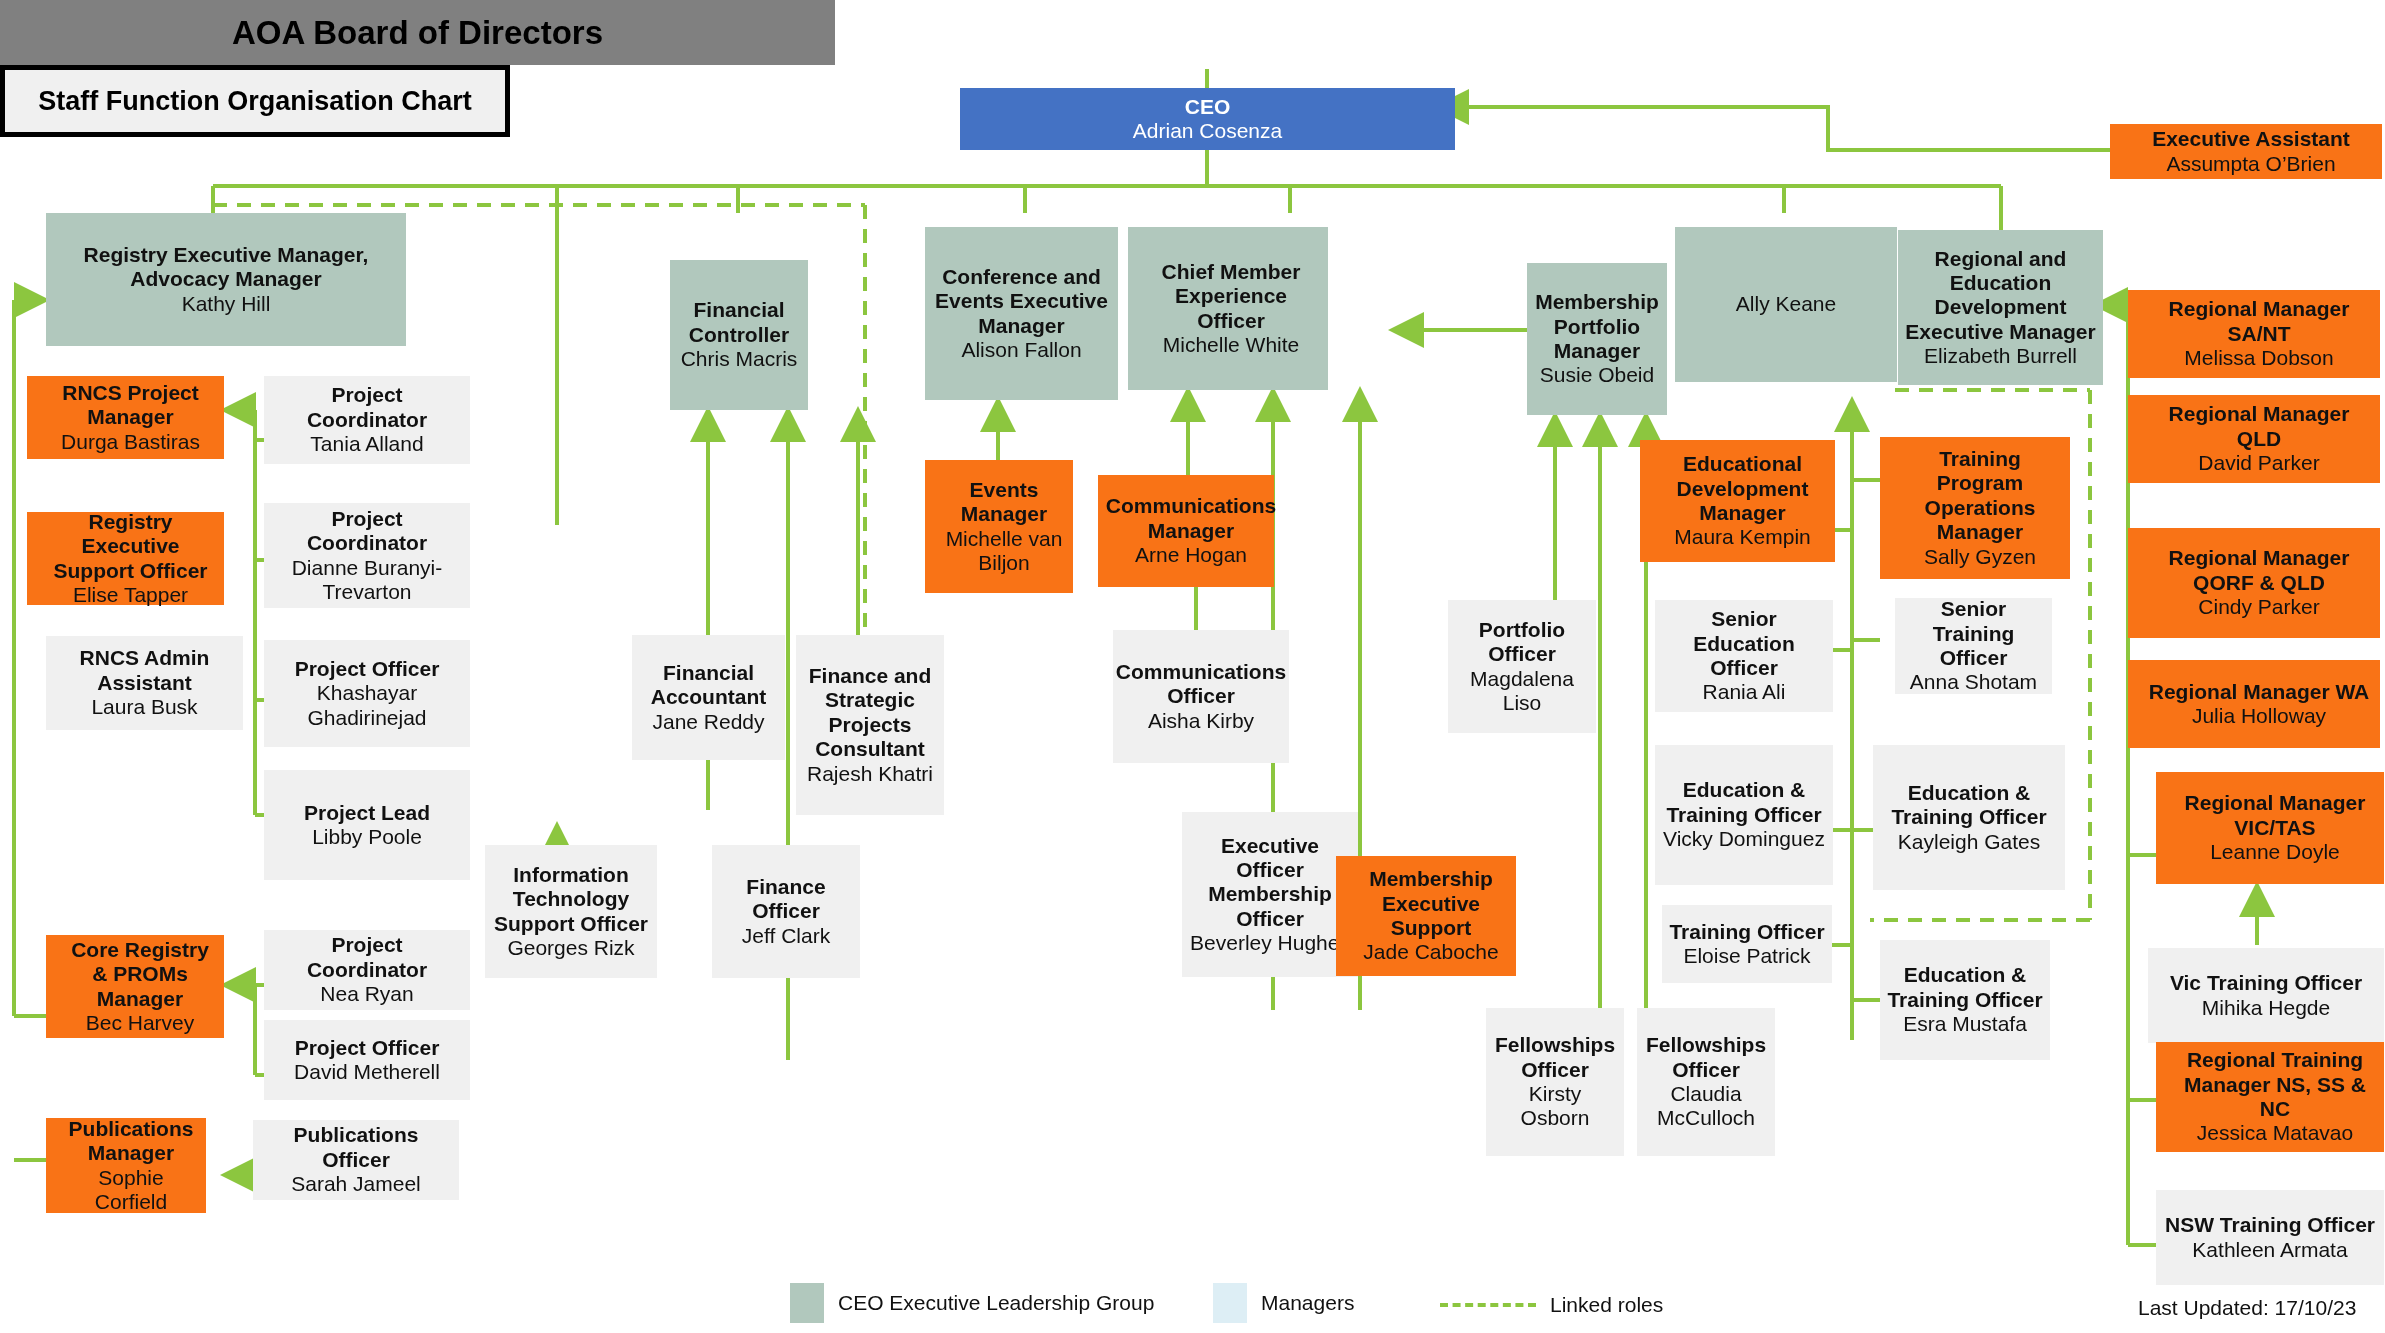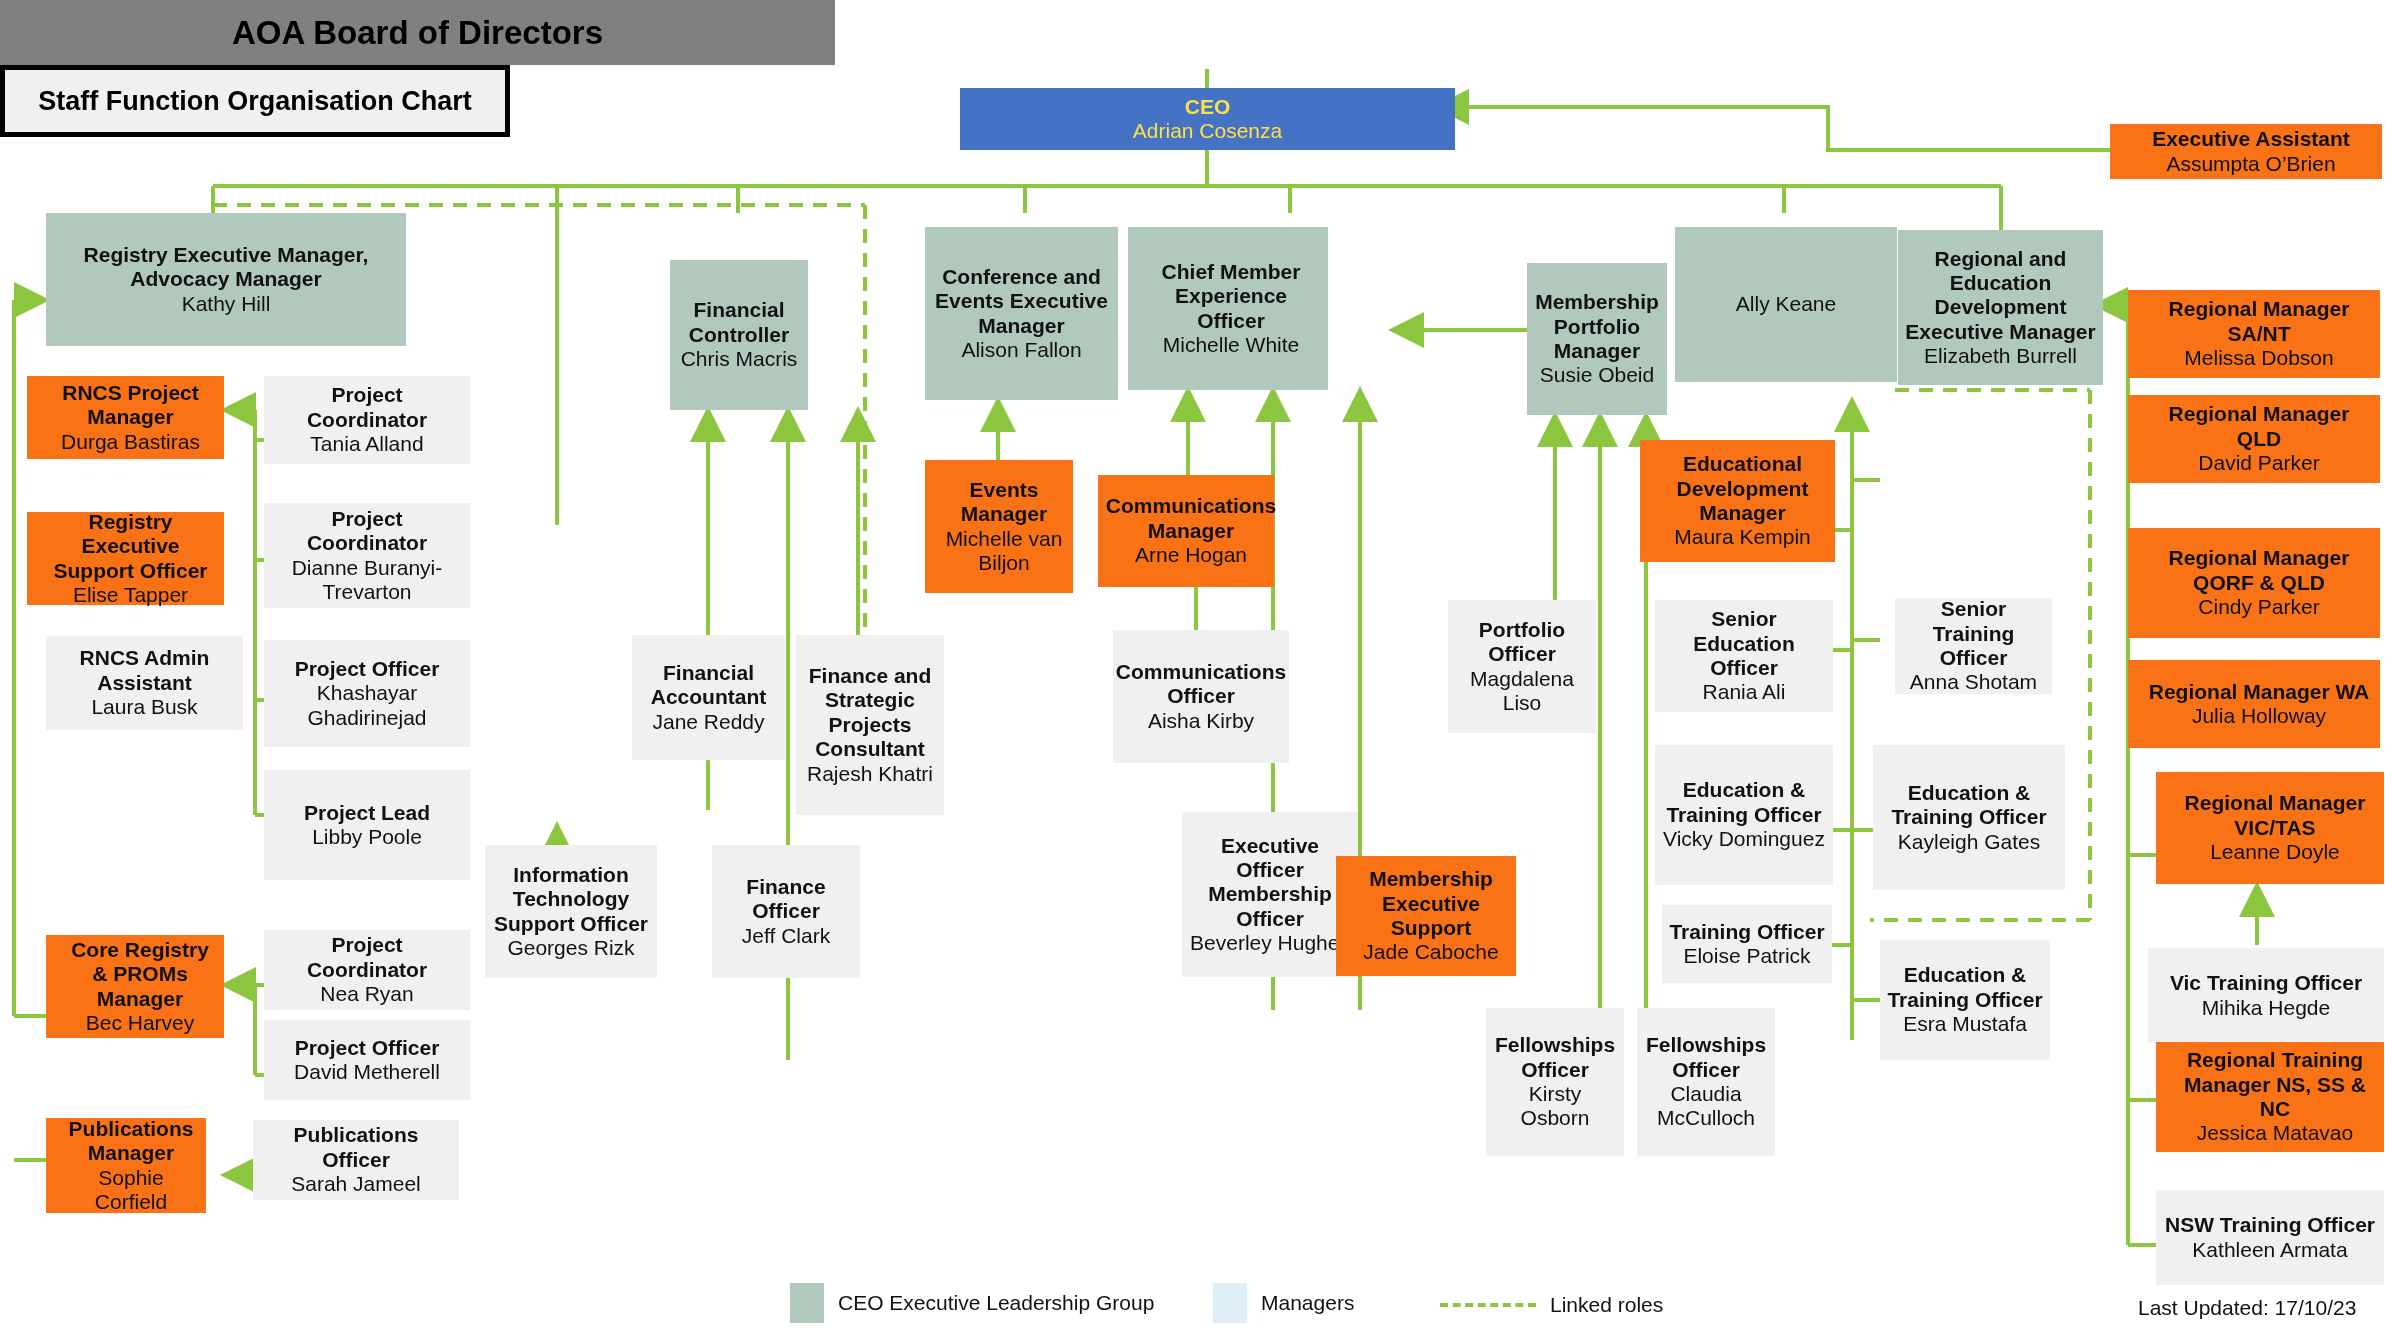--- a/index.html
+++ b/index.html
@@ -8,21 +8,21 @@
 
   .node{position:absolute;box-sizing:border-box;display:flex;flex-direction:column;
         align-items:center;justify-content:center;text-align:center;
         padding:4px 6px;line-height:1.16;color:#111;}
   .node .t{font-weight:bold;}
   .node .n{font-weight:normal;}
 
   .exec{background:#b1c8bd;}
   .mgr {background:#f97316;padding-left:16px;}
   .off {background:#f0f0f0;}
-  .ceo {background:#4472c4;color:#fde047;}
+  .ceo {background:#4472c4;color:#ffffff;}
   .board{background:#808080;color:#000000;display:flex;align-items:center;justify-content:center;
          font-weight:bold;}
   .titlebox{background:#f0f0f0;border:5px solid #000;display:flex;align-items:center;
             justify-content:center;font-weight:bold;}
 
   svg.lines{position:absolute;left:0;top:0;width:2385px;height:1333px;pointer-events:none;}
 
   .legend-item{position:absolute;display:flex;align-items:center;gap:14px;}
   .legend-sw{width:34px;height:40px;}
   .legend-lbl{font-size:21px;color:#111;}
@@ -316,20 +316,24 @@
   <div class="node off" style="left:1655px;top:745px;width:178px;height:140px;font-size:21px;">
     <span class="t">Education &amp; Training Officer</span>
     <span class="n">Vicky Dominguez</span>
   </div>
 
   <div class="node off" style="left:1662px;top:905px;width:170px;height:78px;font-size:21px;">
     <span class="t">Training Officer</span>
     <span class="n">Eloise Patrick</span>
   </div>
 
+  <div class="node mgr" style="left:1880px;top:437px;width:190px;height:142px;font-size:21px;">
+    <span class="t">Training Program Operations Manager</span>
+    <span class="n">Sally Gyzen</span>
+  </div>
 
   <div class="node off" style="left:1895px;top:598px;width:157px;height:96px;font-size:21px;">
     <span class="t">Senior Training Officer</span>
     <span class="n">Anna Shotam</span>
   </div>
 
   <div class="node off" style="left:1873px;top:745px;width:192px;height:145px;font-size:21px;">
     <span class="t">Education &amp; Training Officer</span>
     <span class="n">Kayleigh Gates</span>
   </div>

